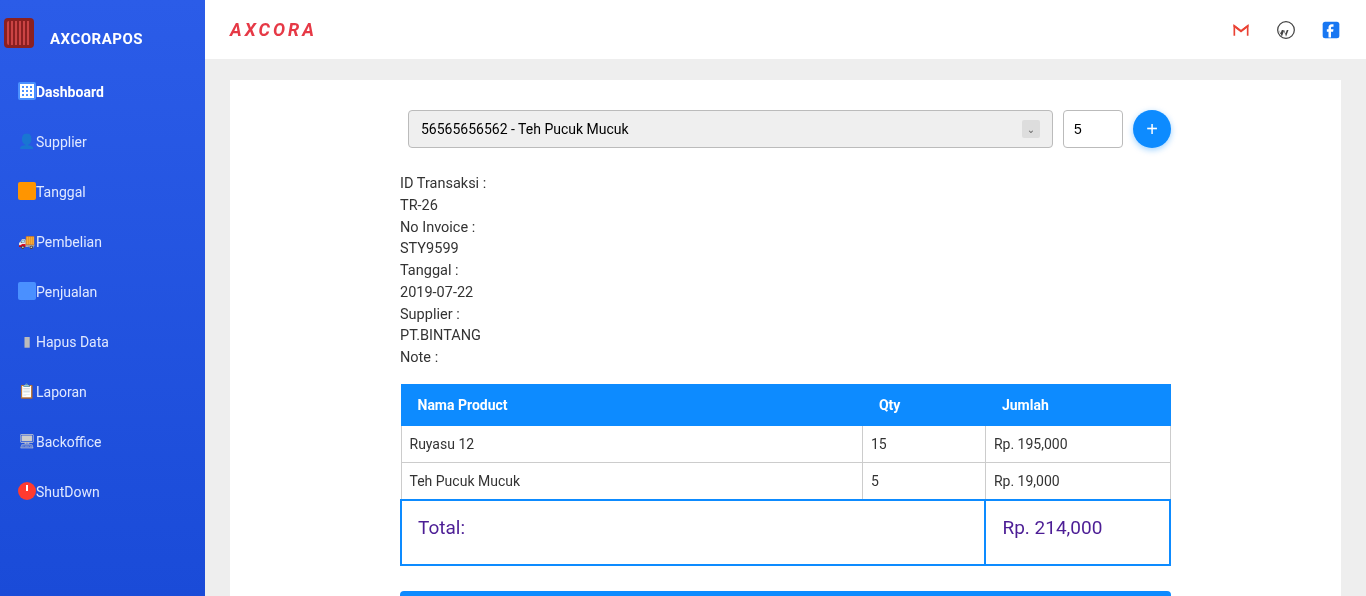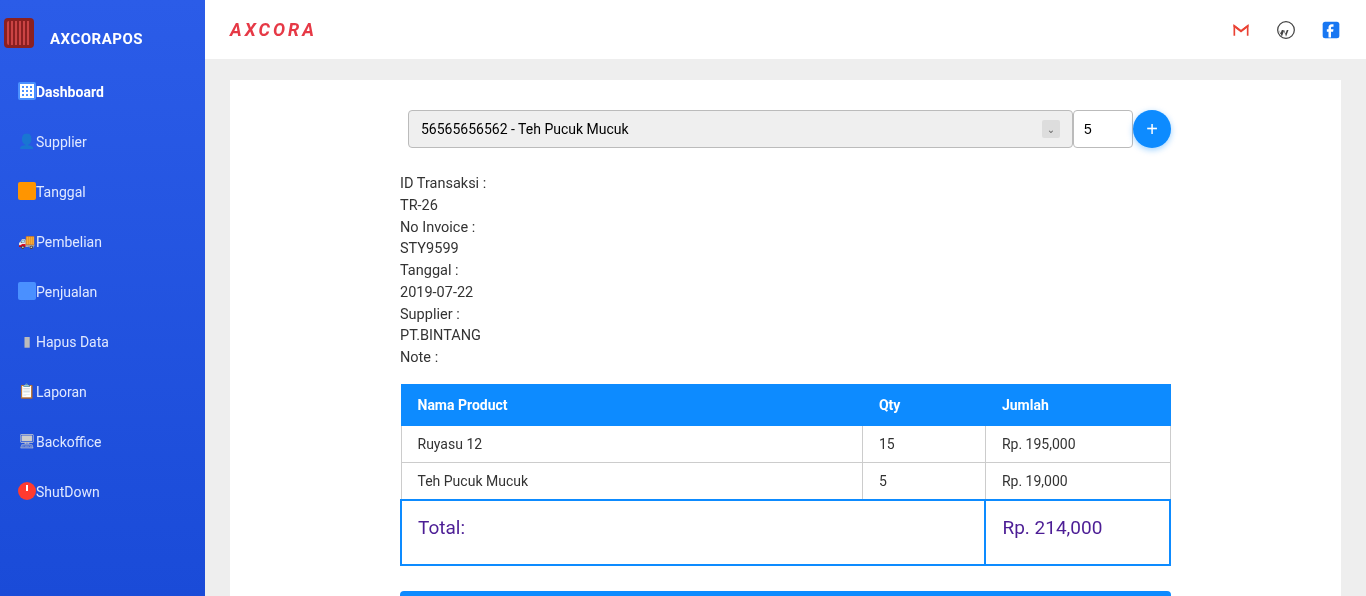--- a/index.html
+++ b/index.html
@@ -95,20 +95,21 @@
     .top-icon { width: 20px; height: 20px; cursor: pointer; }
     
     .content {
       background: #fff;
       margin: 20px 25px 10px 25px;
       padding: 30px 170px 30px 170px;
       min-height: 470px;
     }
     .input-row {
       display: flex;
+      gap: 10px;
       margin-bottom: 25px;
       align-items: center;
       padding-left: 8px;
     }
     .select-box {
       flex: 1;
       height: 38px;
       border: 1px solid #bbb;
       border-radius: 4px;
       background: #efefef;
@@ -166,21 +167,21 @@
       background: #0d8bff;
       color: #fff;
       text-align: left;
       padding: 12px 16px;
       font-size: 14px;
       font-weight: 700;
       border: 1px solid #0d8bff;
     }
     tbody td {
       border: 1px solid #ccc;
-      padding: 10px 16px;
+      padding: 10px 8px;
       font-size: 14px;
       color: #333;
     }
     .total-row td {
       border: 2px solid #0d8bff;
       font-size: 19px;
       padding: 15px 16px 25px 16px;
       color: #4c1d95;
     }
     .save-btn {

